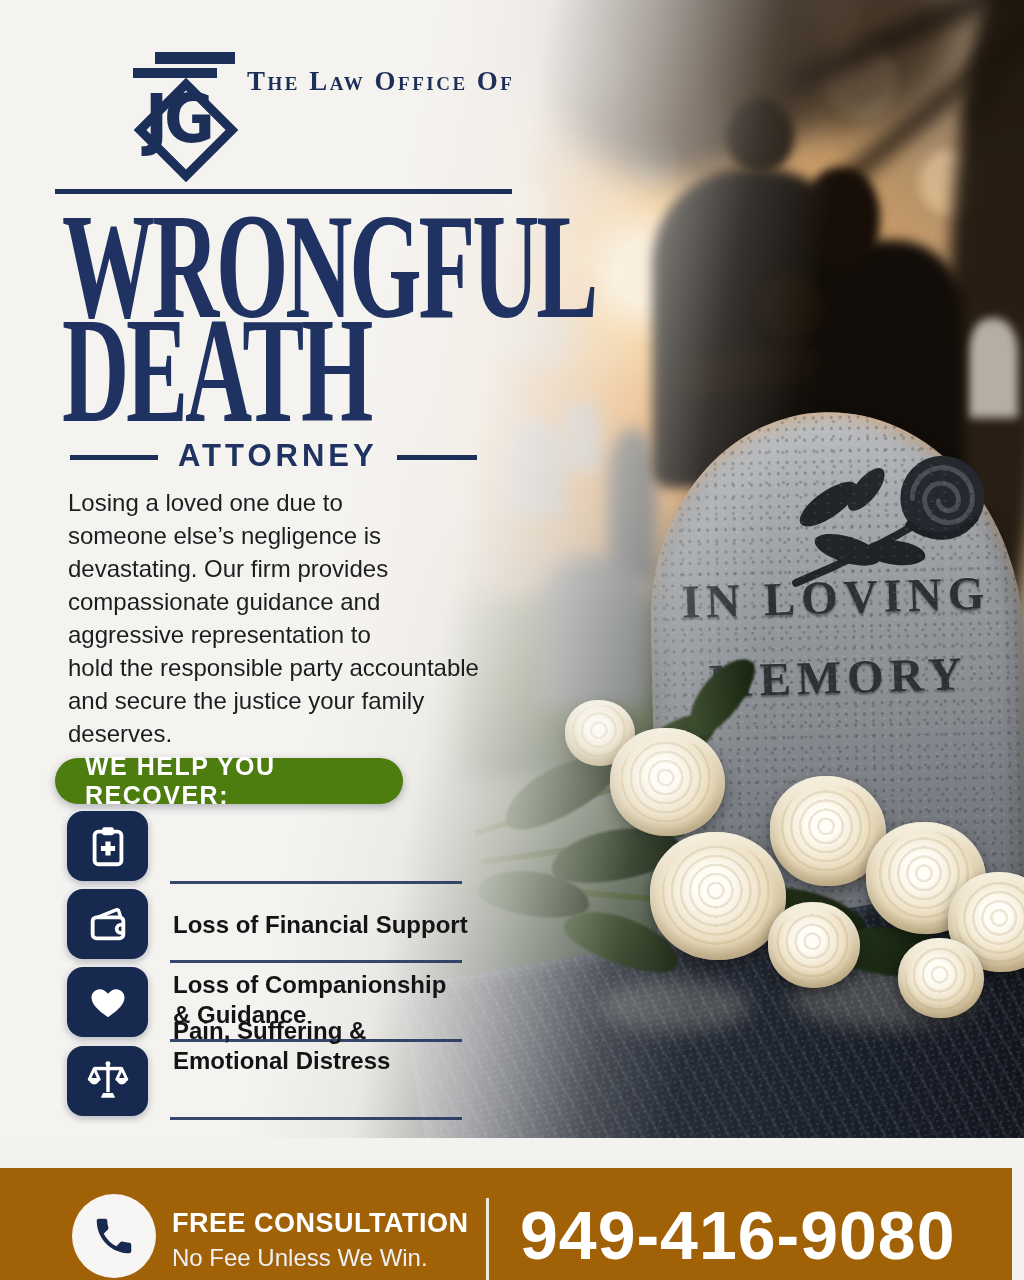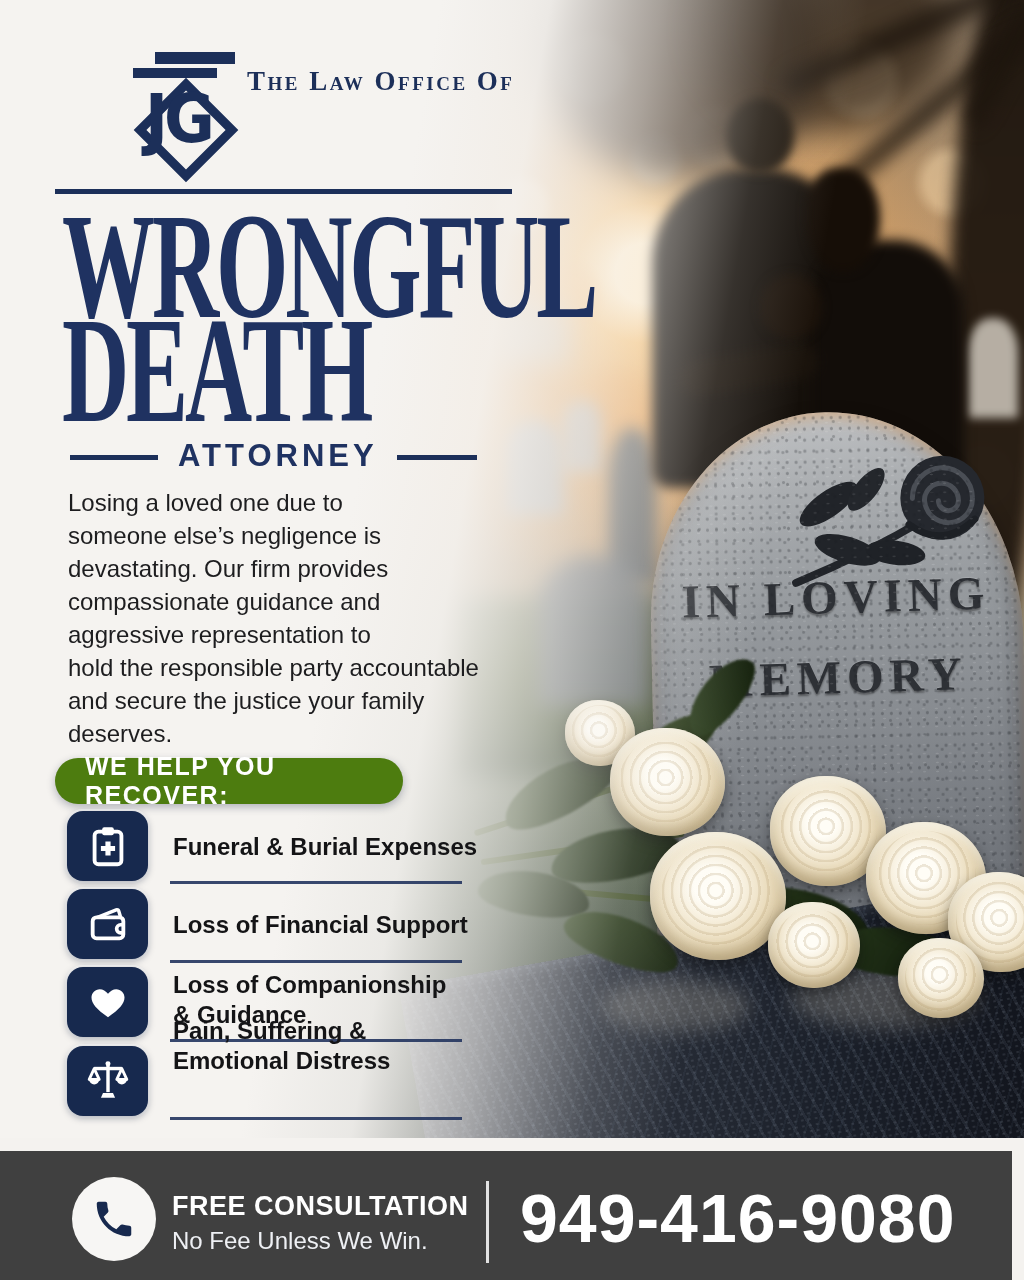--- a/index.html
+++ b/index.html
@@ -112,21 +112,21 @@
   .intro { position:absolute; left:68px; top:486px; width:470px; font-size:24px; line-height:33px; color:#1d1d1f; white-space:pre-line; }
 
   .pill { position:absolute; left:55px; top:758px; width:348px; height:46px; background:#4d7c0f; border-radius:26px; display:flex; align-items:center; padding-left:30px; box-shadow:0 3px 8px rgba(15,25,55,.3); }
   .pill span { color:#fff; font-weight:bold; font-size:25px; letter-spacing:1.5px; }
 
   .item-icon { position:absolute; left:67px; width:81px; height:70px; background:#17294e; border-radius:16px; display:flex; align-items:center; justify-content:center; box-shadow:0 2px 7px rgba(15,25,55,.35), 0 0 0 2px rgba(255,255,255,.55); }
   .item-label { position:absolute; left:173px; font-weight:bold; font-size:24px; line-height:30px; color:#141416; white-space:pre-line; }
   .item-rule { position:absolute; left:170px; width:292px; height:3px; background:#22345e; opacity:.9; }
 
   
-  .footer-bar { position:absolute; left:0; right:12px; bottom:0; height:129px; background:#404040; z-index:4; }
+  .footer-bar { position:absolute; left:0; right:12px; bottom:0; height:112px; background:#a16207; z-index:4; }
   .phone-circle { position:absolute; left:72px; top:26px; width:84px; height:84px; background:#f7f6f4; border-radius:50%; display:flex; align-items:center; justify-content:center; }
   .cta { position:absolute; left:172px; top:40px; color:#fff; font-weight:bold; font-size:27px; letter-spacing:.5px; }
   .tagline { position:absolute; left:172px; top:76px; color:#eef0f4; font-size:24px; }
   .vdiv { position:absolute; left:486px; top:30px; width:3px; height:82px; background:rgba(255,255,255,.85); }
   .phone-number { position:absolute; left:520px; top:28px; color:#fff; font-weight:bold; font-size:68px; letter-spacing:1px; }
 </style>
 </head>
 <body>
 
 <div class="poster">
@@ -239,21 +239,20 @@
       <span>WE HELP YOU RECOVER:</span>
     </div>
 
     <div class="item-icon" style="top:811px;">
       <svg width="46" height="46" viewBox="0 0 24 24">
         <rect x="5" y="4.5" width="14" height="17" rx="2" fill="none" stroke="#fff" stroke-width="2"></rect>
         <rect x="9" y="2.2" width="6" height="4.2" rx="1" fill="#fff"></rect>
         <path d="M12 9.6v7.4 M8.3 13.3h7.4" stroke="#fff" stroke-width="2.7"></path>
       </svg>
     </div>
-    <div class="item-label" style="top:832px;">Funeral &amp; Burial Expenses</div>
     <div class="item-rule" style="top:881px;"></div>
 
     <div class="item-icon" style="top:889px;">
       <svg width="46" height="46" viewBox="0 0 24 24">
         <path d="M6.5 8.5 L16.3 4.6 a1 1 0 0 1 1.3 .6 L18.5 8.2" fill="none" stroke="#fff" stroke-width="1.8" stroke-linejoin="round"></path>
         <rect x="4" y="8.5" width="16" height="11" rx="2" fill="none" stroke="#fff" stroke-width="2"></rect>
         <path d="M20.3 12.4 h-1.7 a2.1 2.1 0 0 0 0 4.2 h1.7" fill="none" stroke="#fff" stroke-width="1.9"></path>
       </svg>
     </div>
     <div class="item-label" style="top:910px;">Loss of Financial Support</div>

